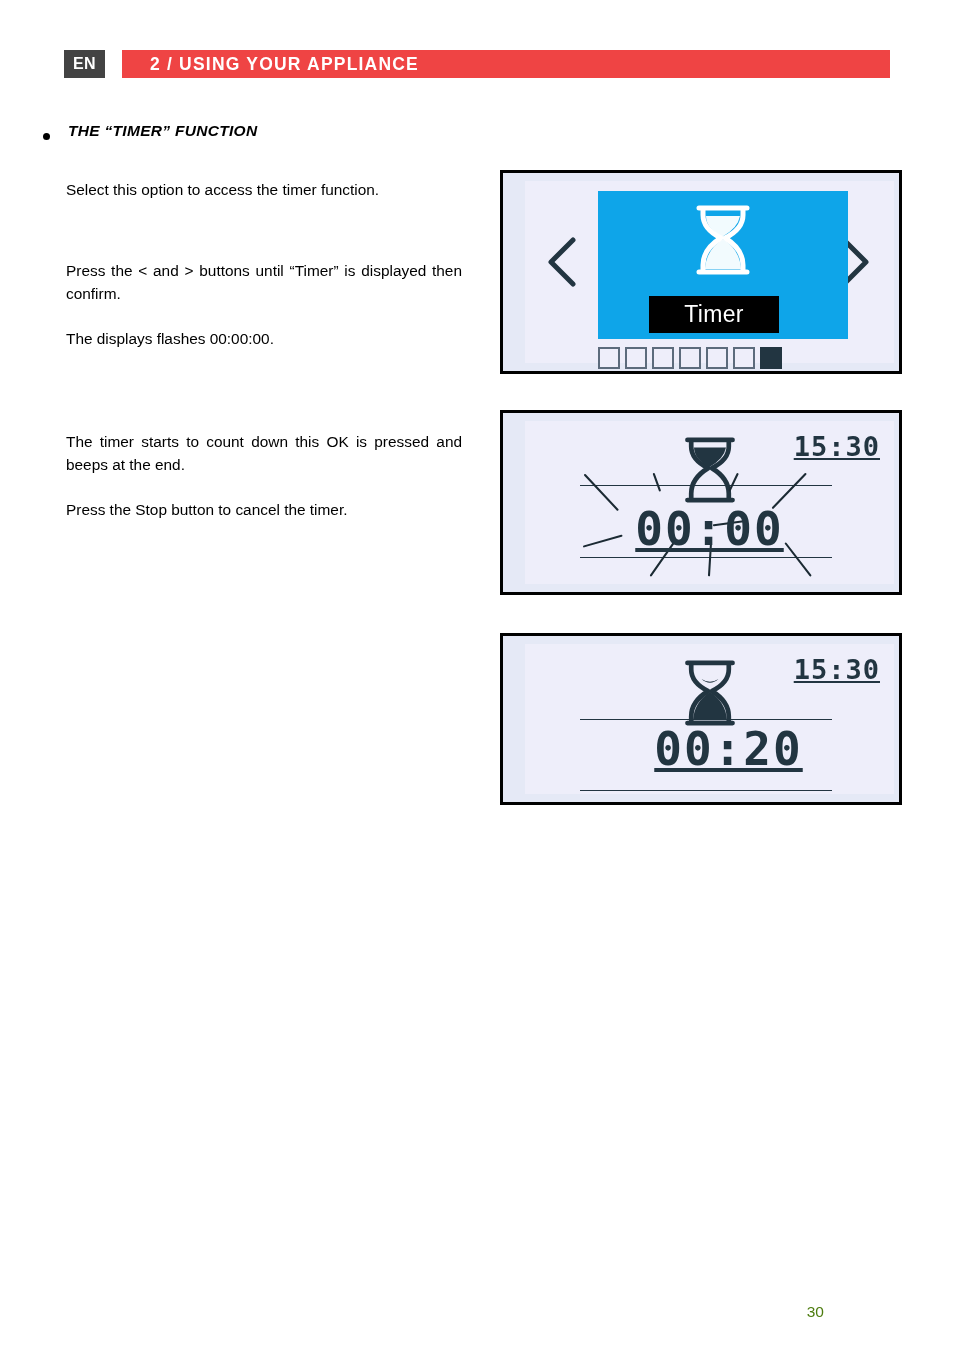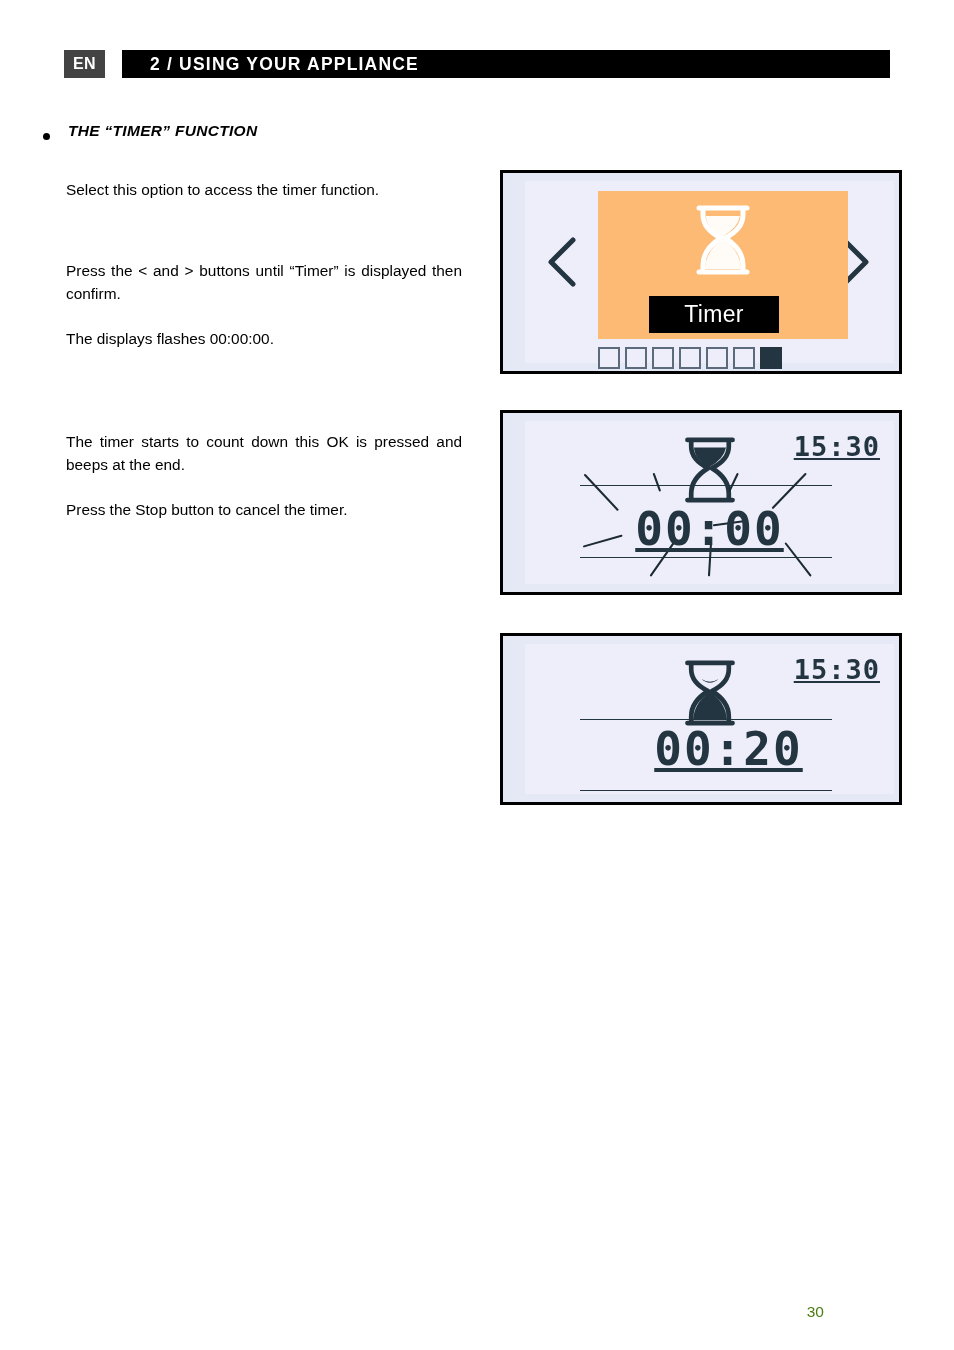--- a/index.html
+++ b/index.html
@@ -38,21 +38,21 @@
     display: flex;
     align-items: center;
     justify-content: center;
   }
   #title-bar {
     position: absolute;
     left: 58px;
     top: 0;
     width: 768px;
     height: 28px;
-    background: #000000;
+    background: #ef4444;
     color: #ffffff;
     display: flex;
     align-items: center;
   }
   #title-text {
     font-size: 17.5px;
     font-weight: bold;
     letter-spacing: 1.2px;
     padding-left: 28px;
   }
@@ -129,21 +129,21 @@
     background: #eeeefa;
   }
 
   
   #screen-1 {
     position: absolute;
     left: 73px;
     top: 10px;
     width: 250px;
     height: 148px;
-    background: #fdba74;
+    background: #0ea5e9;
   }
   #timer-label-box {
     position: absolute;
     left: 51px;
     bottom: 6px;
     width: 130px;
     height: 37px;
     background: #000000;
     display: flex;
     align-items: center;

